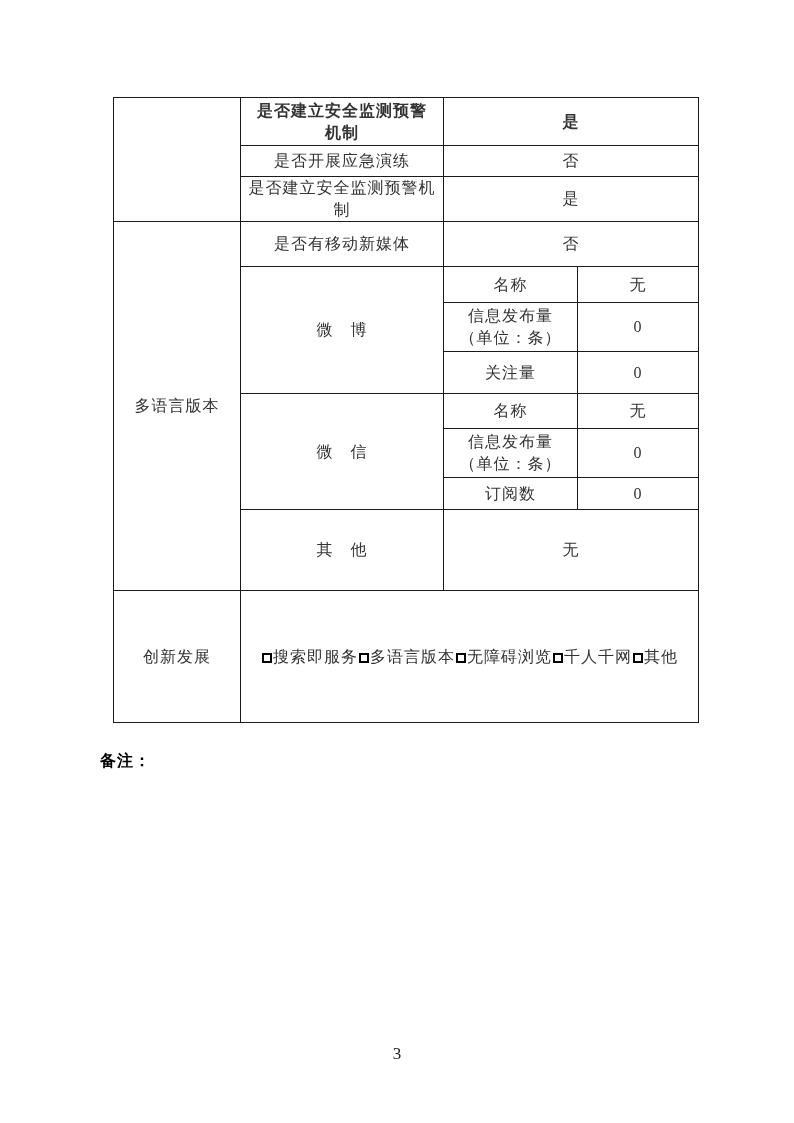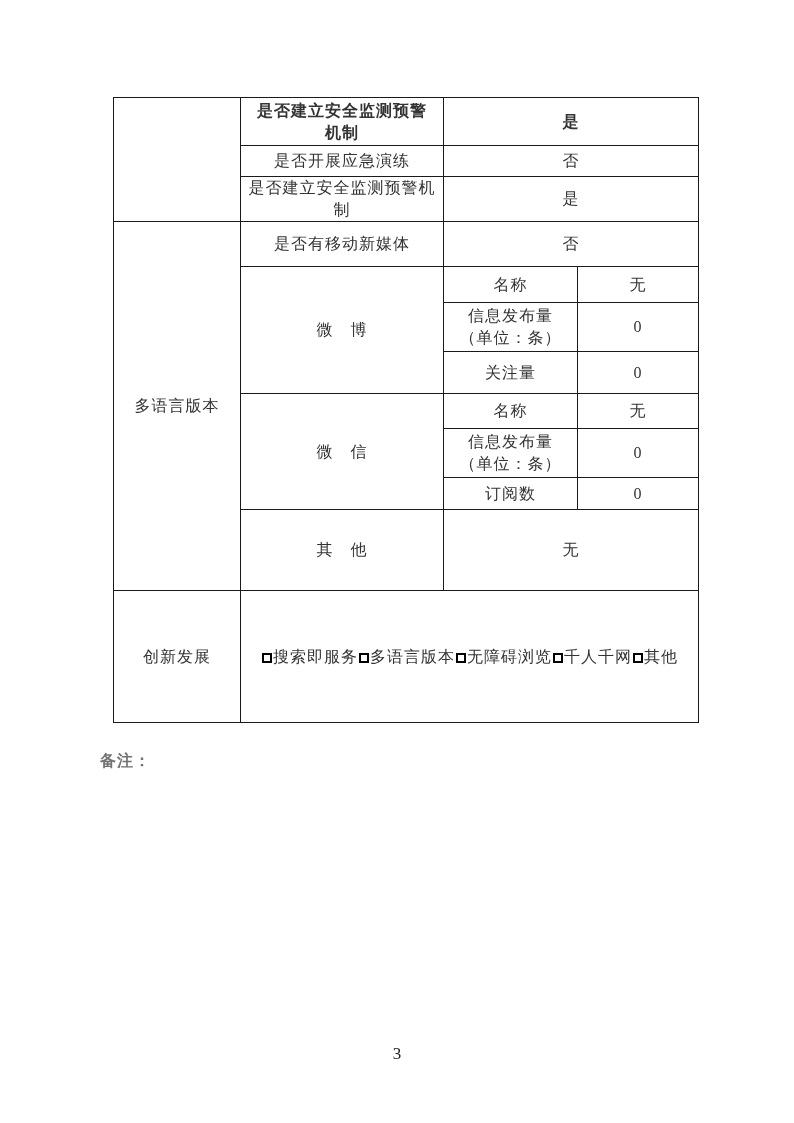--- a/index.html
+++ b/index.html
@@ -56,21 +56,21 @@
     margin: 0 1px 0 1px;
     background: #ffffff;
   }
   .remark {
     position: absolute;
     left: 100px;
     top: 751px;
     font-size: 16px;
     font-weight: bold;
     letter-spacing: 1px;
-    color: #737373;
+    color: #000000;
   }
   .pagenum {
     position: absolute;
     left: 0;
     top: 1044px;
     width: 100%;
     text-align: center;
     font-size: 17px;
     color: #222222;
   }

